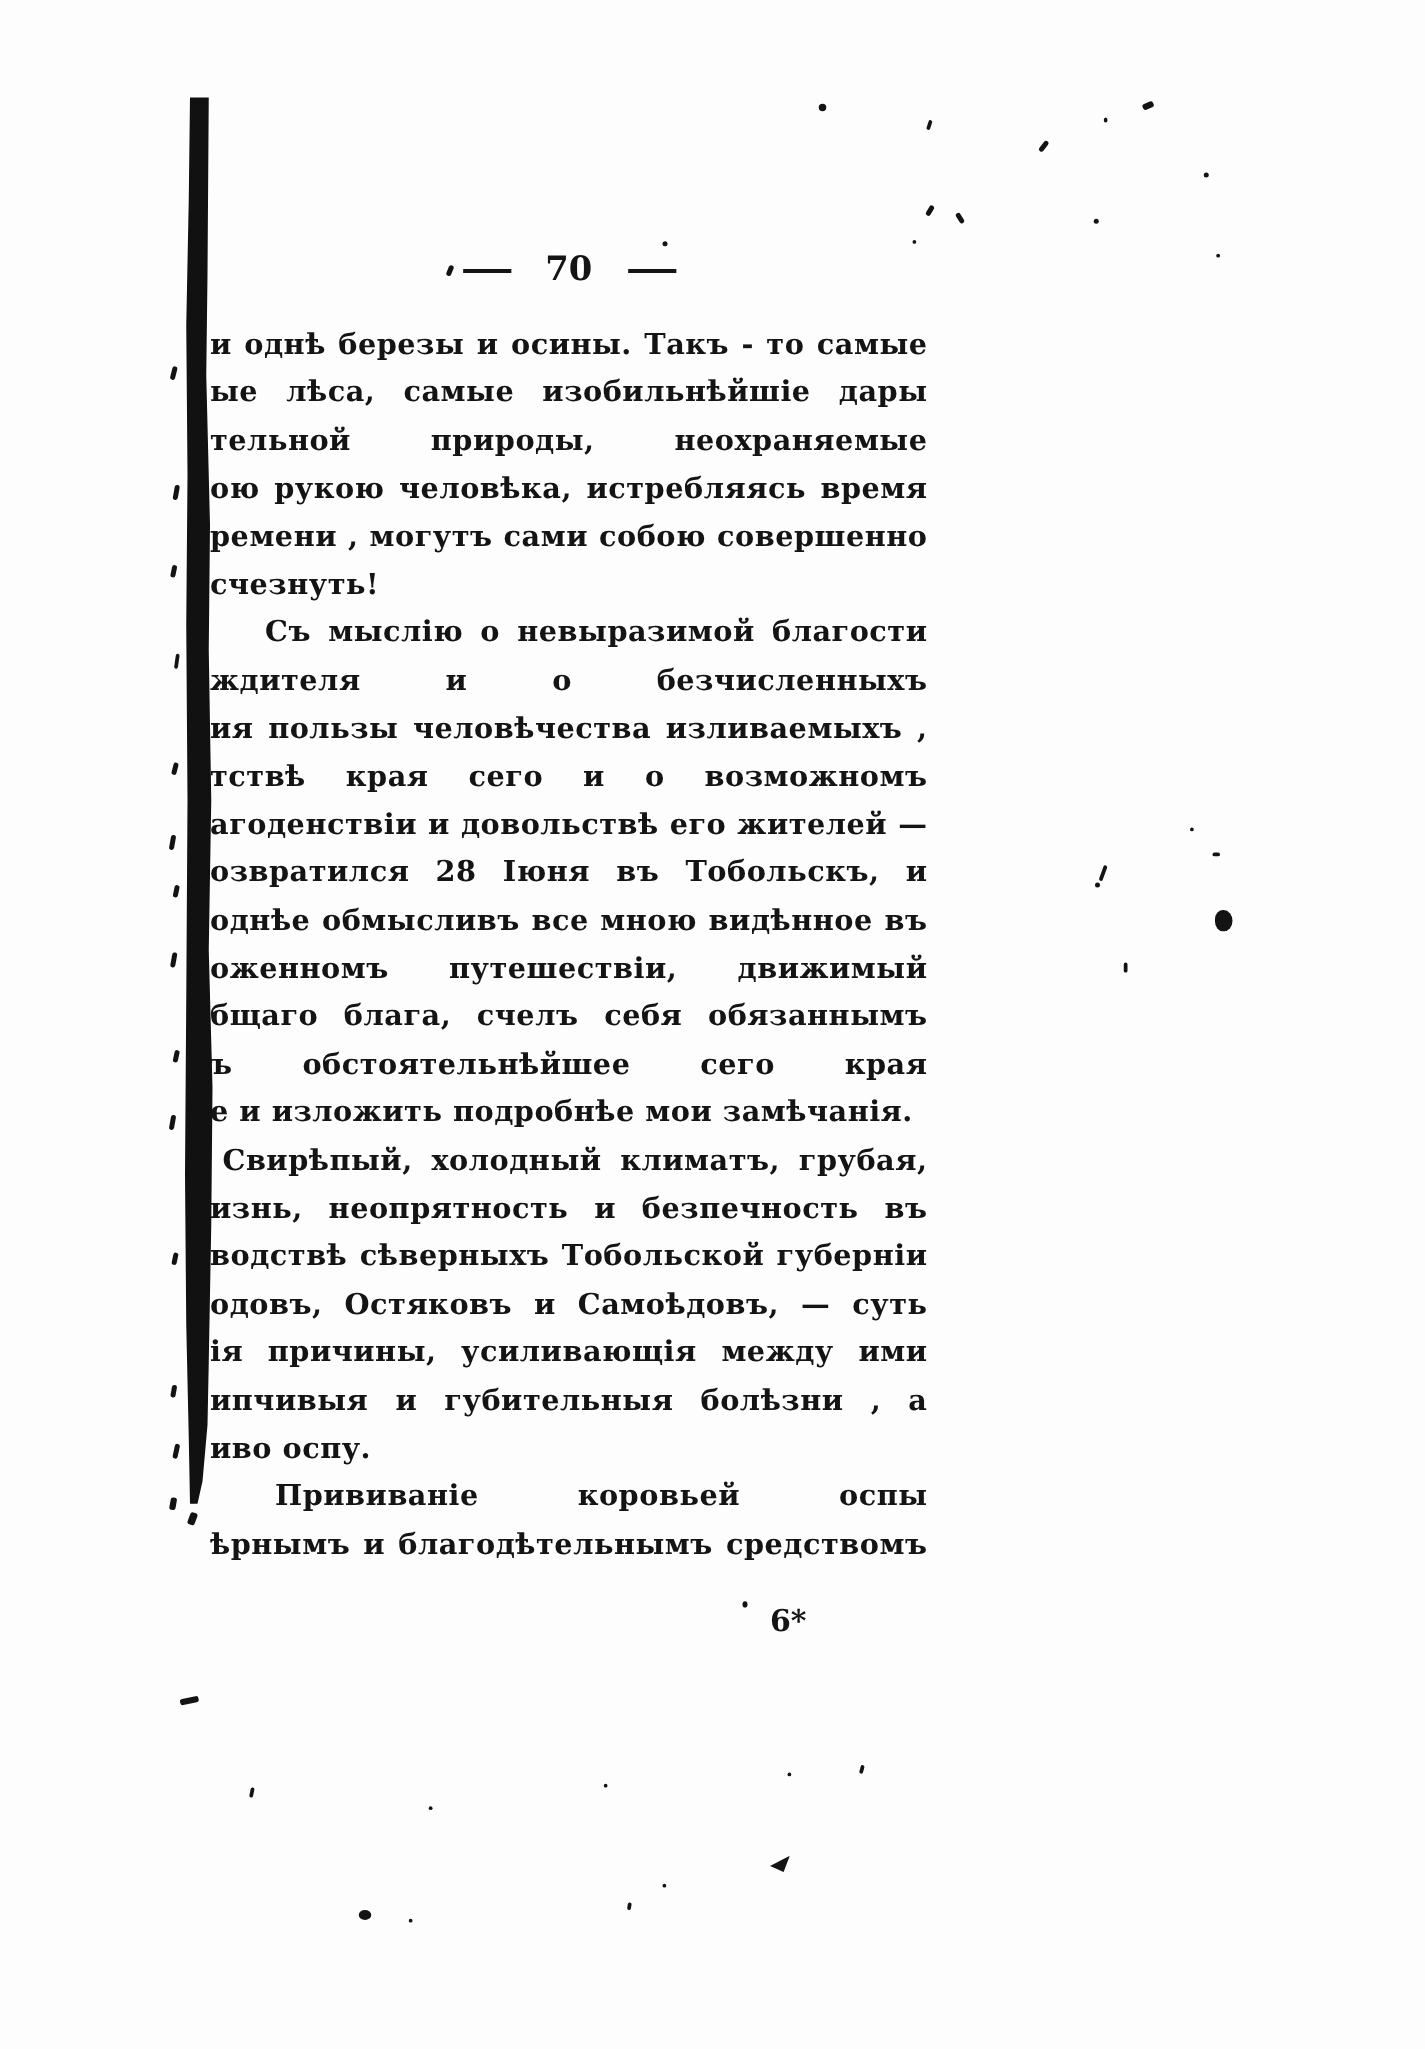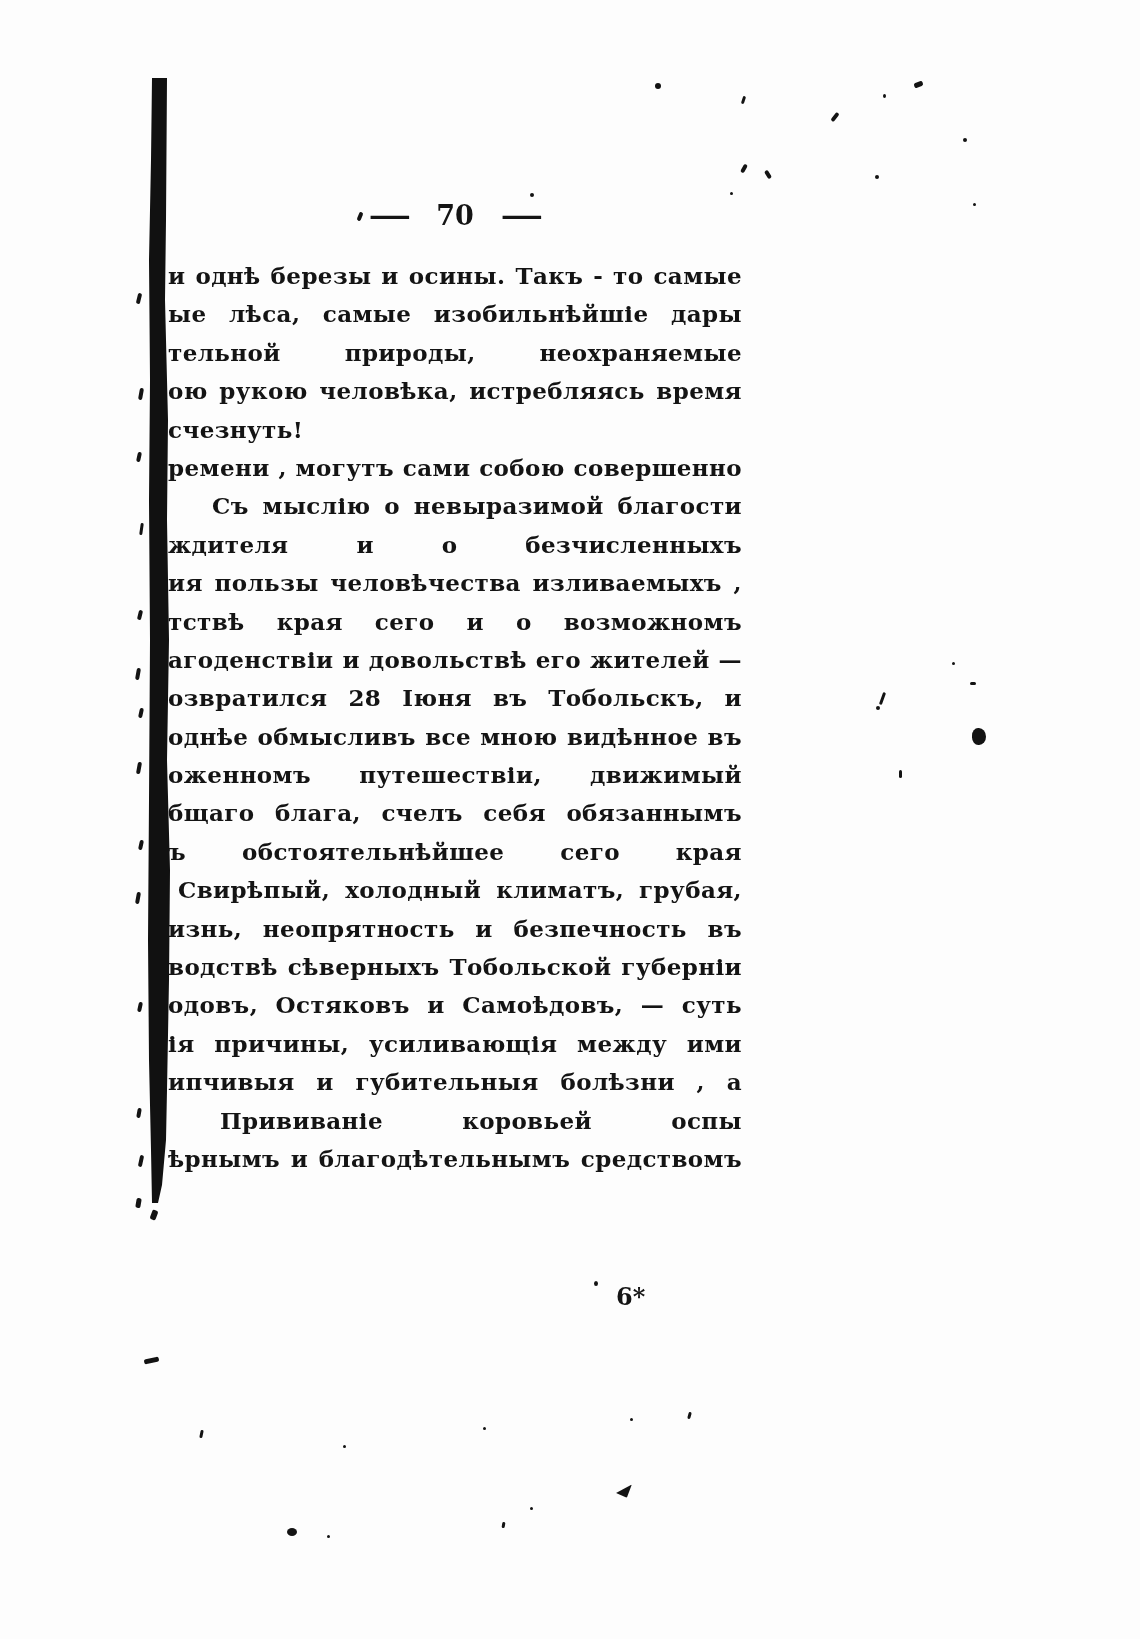--- a/index.html
+++ b/index.html
@@ -64,38 +64,40 @@
     <span class="dash">—</span>
     <span>70</span>
     <span class="dash">—</span>
   </div>
 
   <div class="textblock" id="textblock">
       <div class="line">и однѣ березы и осины. Такъ - то самые огром-</div>
       <div class="line">ые лѣса, самые изобильнѣйшіе дары благо-</div>
       <div class="line">тельной природы, неохраняемые заботли-</div>
       <div class="line">ою рукою человѣка, истребляясь время отъ</div>
+      <div class="line">ремени , могутъ сами собою совершенно</div>
       <div class="line short">счезнуть!</div>
-      <div class="line">ремени , могутъ сами собою совершенно</div>
       <div class="line" style="padding-left: 44px;">Съ мыслію о невыразимой благости всѣхъ</div>
       <div class="line">ждителя и о безчисленныхъ сокровищахъ, Имъ</div>
       <div class="line">ия пользы человѣчества изливаемыхъ , о бо-</div>
       <div class="line">тствѣ края сего и о возможномъ будущемъ</div>
       <div class="line">агоденствіи и довольствѣ его жителей — я</div>
       <div class="line">озвратился 28 Іюня въ Тобольскъ, и тамъ сво-</div>
       <div class="line">однѣе обмысливъ все мною видѣнное въ из-</div>
       <div class="line">оженномъ путешествіи, движимый чувствомъ</div>
       <div class="line">бщаго блага, счелъ себя обязаннымъ войти</div>
       <div class="line">ъ обстоятельнѣйшее сего края разсмотрѣ-</div>
+      <div class="line short">е и изложить подробнѣе мои замѣчанія.</div>
       <div class="line" style="padding-left: 10px;">Свирѣпый, холодный климатъ, грубая, суровая</div>
       <div class="line">изнь, неопрятность и безпечность въ домооб-</div>
       <div class="line">водствѣ сѣверныхъ Тобольской губерніи на-</div>
       <div class="line">одовъ, Остяковъ и Самоѣдовъ, — суть важнѣй-</div>
       <div class="line">ія причины, усиливающія между ими при-</div>
       <div class="line">ипчивыя и губительныя болѣзни , а особ-</div>
+      <div class="line short">иво оспу.</div>
       <div class="line" style="padding-left: 52px;">Прививаніе коровьей оспы послужитъ</div>
       <div class="line">ѣрнымъ и благодѣтельнымъ средствомъ отъ</div>
     </div>
 
   <div class="signature">6*</div>
 
   <div id="artifacts">
       <span class="artifact dot" style="left: 655px; top: 83px; width: 6px; height: 6px;"></span>
       <span class="artifact tick" style="left: 742px; top: 96px; width: 3px; height: 8px; transform: rotate(18deg);"></span>
       <span class="artifact tick" style="left: 833px; top: 112px; width: 4px; height: 10px; transform: rotate(38deg);"></span>

